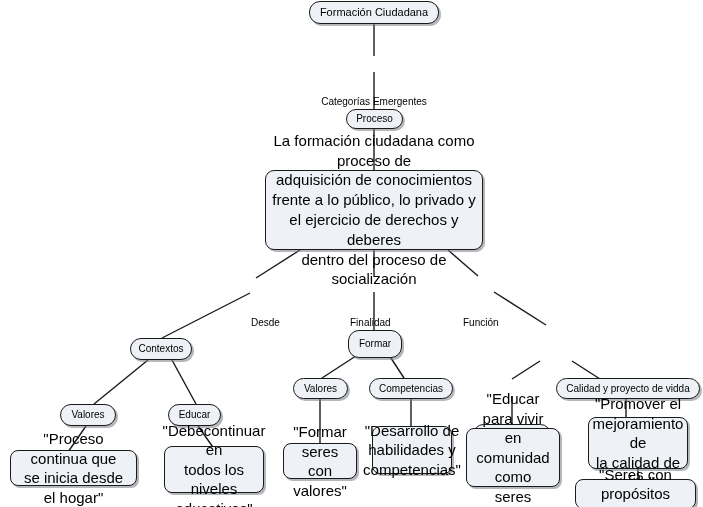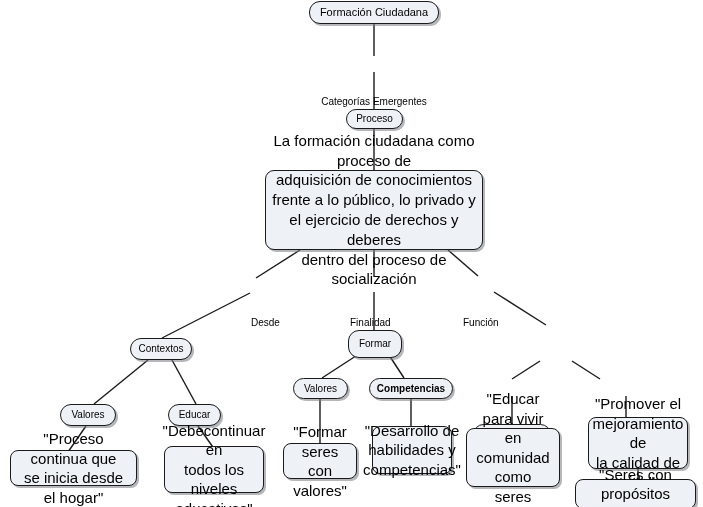--- a/index.html
+++ b/index.html
@@ -130,24 +130,25 @@
 
   <div class="node pill fs-10" style="left:348px; top:330px; width:54px; height:28px;">Formar</div>
 
 
   <div class="node pill fs-10" style="left:60px; top:404px; width:56px; height:22px;">Valores</div>
 
   <div class="node pill fs-10" style="left:168px; top:404px; width:53px; height:22px;">Educar</div>
 
   <div class="node pill fs-10" style="left:293px; top:378px; width:55px; height:21px;">Valores</div>
 
-  <div class="node pill fs-10" style="left:369px; top:378px; width:84px; height:21px;font-weight:bold;">Competencias</div>
+  <div class="node pill fs-10" style="left:369px; top:378px; width:84px; height:21px;">Competencias</div>
 
   <div class="node pill fs-10" style="left:473px; top:392px; width:78px; height:21px;margin-top:32px;">Convivencia</div>
 
+  <div class="node pill fs-10" style="left:556px; top:378px; width:144px; height:21px;">Calidad y proyecto de vidda</div>
 
   <div class="node quote fs-95" style="left:10px; top:450px; width:127px; height:36px; line-height:1.3;">"Proceso continua que
 se inicia desde el hogar"</div>
 
   <div class="node quote fs-95" style="left:164px; top:446px; width:100px; height:47px; line-height:1.3;">"Debecontinuar en
 todos los niveles
 educativos"</div>
 
   <div class="node quote fs-95" style="left:283px; top:443px; width:74px; height:36px; line-height:1.3;">"Formar seres
 con valores"</div>

